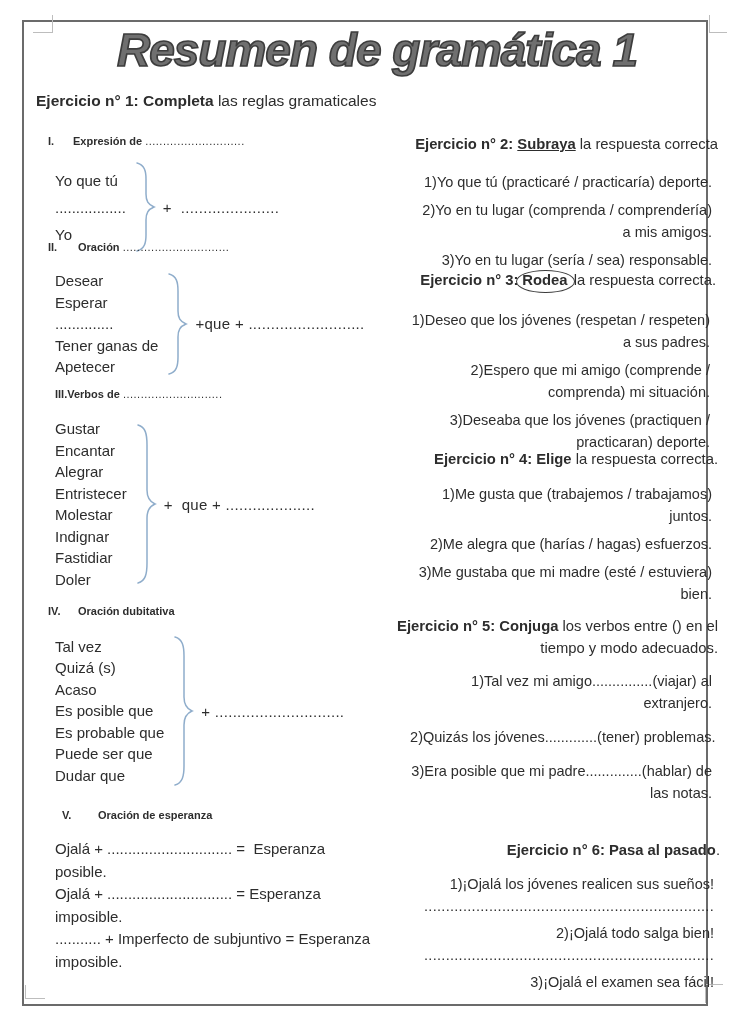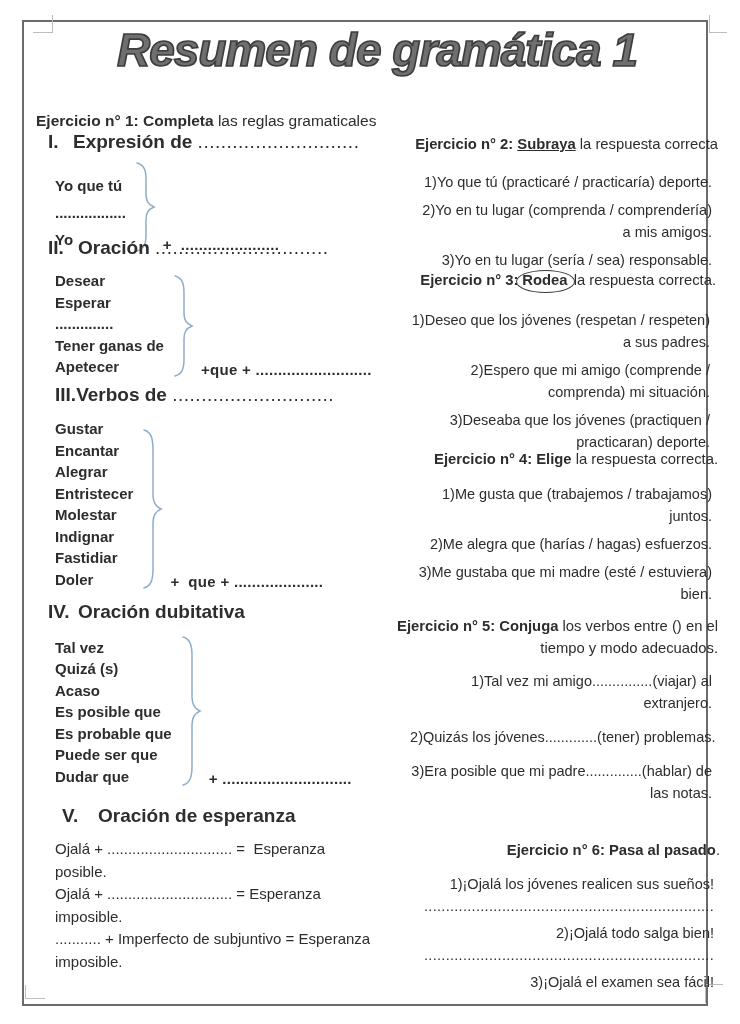--- a/index.html
+++ b/index.html
@@ -26,41 +26,41 @@
 
   .title{
     position:absolute;left:0;top:24px;width:740px;margin:0;text-align:center;
     font-size:46px;line-height:52px;font-style:italic;font-weight:700;
     letter-spacing:-1px;
     color:var(--title_fill,#6f6f6f);
     -webkit-text-stroke:1.7px var(--title_outline,#3d3d3d);
     padding-left:14px;box-sizing:border-box;
   }
   .ej1{
-    position:absolute;left:36px;top:110px;margin:0;font-size:15.5px;line-height:22px;
+    position:absolute;left:36px;top:90px;margin:0;font-size:15.5px;line-height:22px;
   }
   .b{font-weight:700;}
   .u{text-decoration:underline;}
   .circ{
     display:inline-block;border:1.6px solid #3c3c3c;border-radius:50%;
     padding:0 6px 2px 5px;margin:-3px -5px -3px -2px;line-height:19px;
   }
 
   
   .rule{position:absolute;left:48px;font-size:15px;}
-  .rule-head{font-size:19px;line-height:21px;white-space:pre;}
+  .rule-head{font-size:11px;line-height:21px;white-space:pre;}
   .rule-head .numeral{display:inline-block;font-weight:700;}
   .n-w25{min-width:25px;}
   .n-w30{min-width:30px;}
   .n-w36{min-width:36px;}
   .tight{padding-left:7px;}
   .ind14{padding-left:14px;}
   .rh{font-weight:700;}
   .rh-dots{font-weight:400;letter-spacing:.5px;}
-  .group{display:flex;align-items:flex-end;margin-left:7px;font-weight:bold;}
+  .group{display:flex;align-items:center;margin-left:7px;}
   .words{white-space:nowrap;}
   .words div{line-height:21.5px;}
   .lh27 div{line-height:27px;}
   .brace{flex:none;margin-left:4px;color:var(--brace,#8fadcb);}
   .brace path{stroke:currentColor;fill:none;stroke-width:1.5;stroke-linecap:round;}
   .plus{margin-left:7px;white-space:pre;letter-spacing:.3px;}
   .mb9{margin-bottom:9px;}  .mb12{margin-bottom:12px;}  .mb13{margin-bottom:13px;}  .mb10{margin-bottom:12px;}
   .r5lines div{line-height:22.5px;white-space:pre;}
 
   

